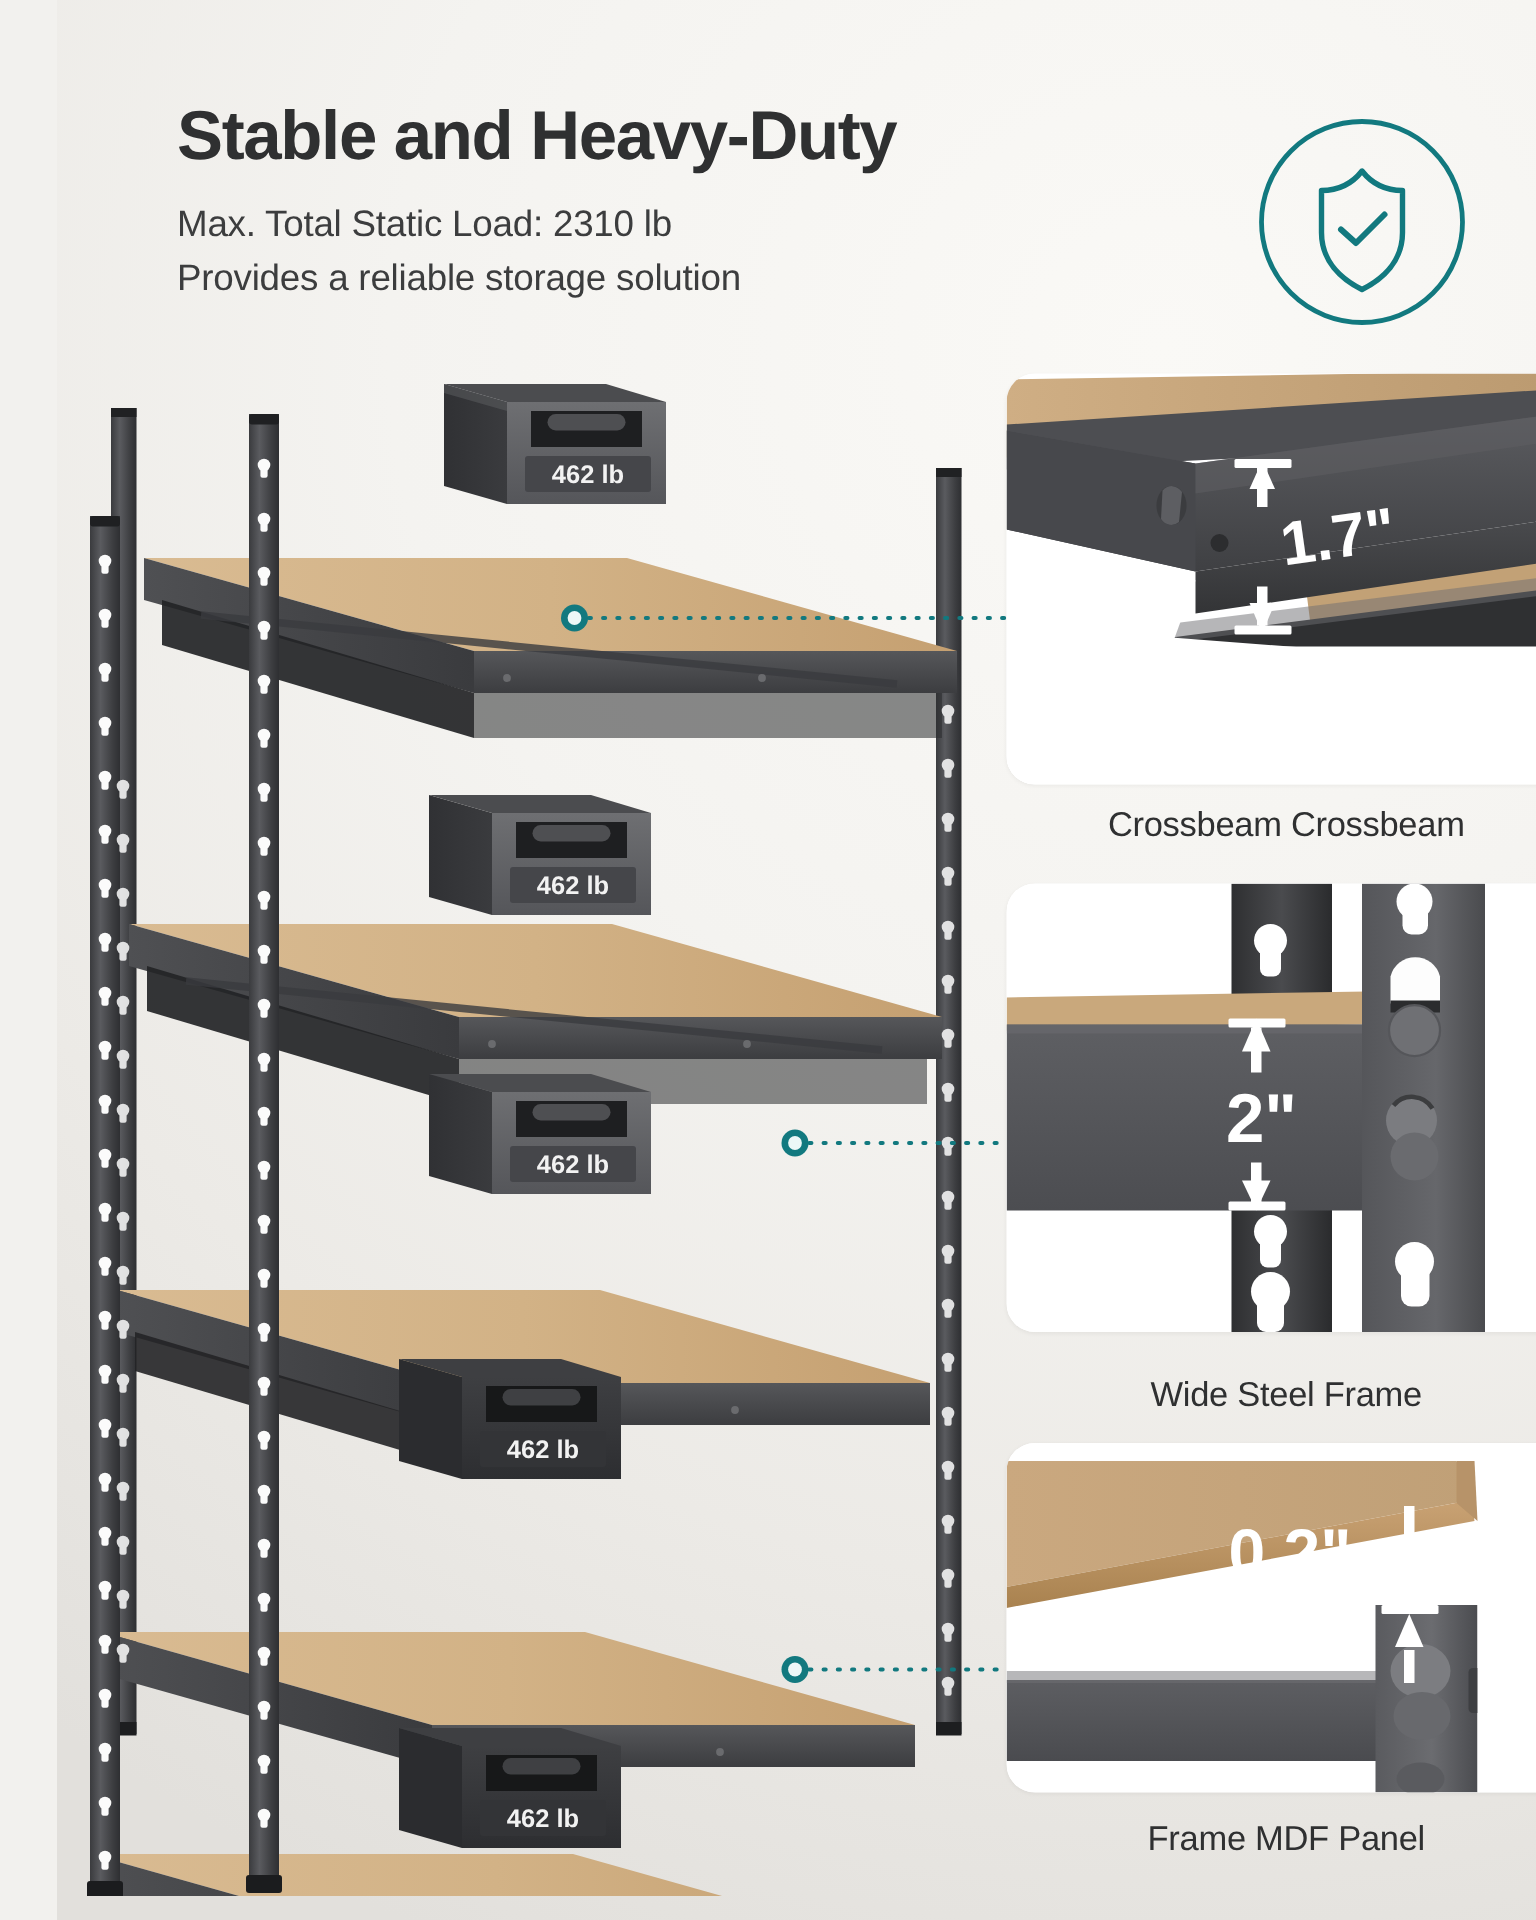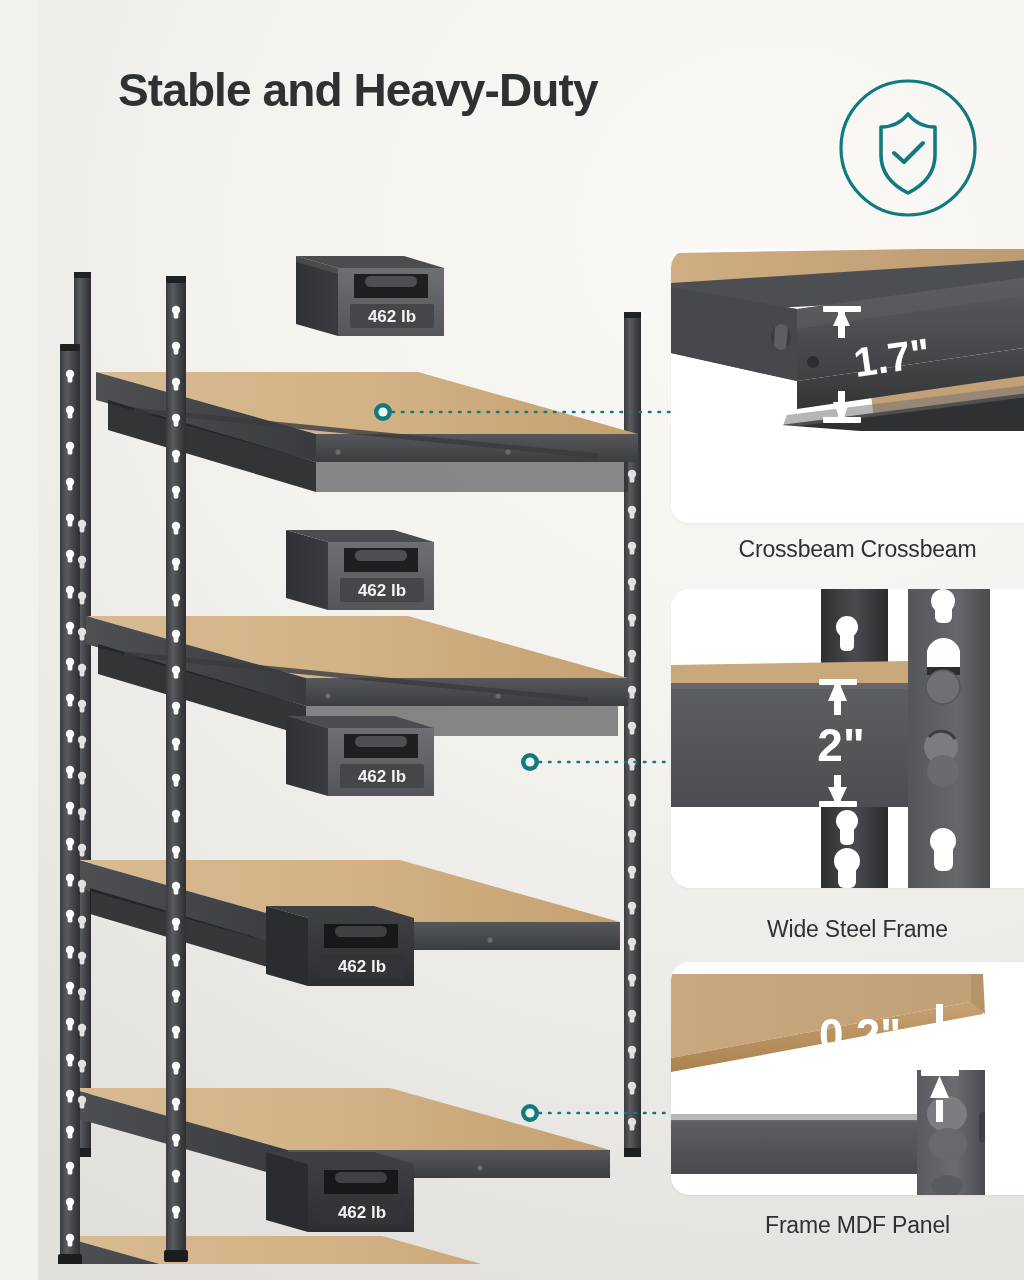--- a/index.html
+++ b/index.html
@@ -64,20 +64,24 @@
     font-weight:700; fill:#f2f2f2;
   }
 </style>
 </head>
 <body>
 
 <div id="stage">
 
   <div class="hd">
     <h1>Stable and Heavy-Duty</h1>
+    <div class="sub">
+      <div>Max. Total Static Load: 2310 lb</div>
+      <div>Provides a reliable storage solution</div>
+    </div>
   </div>
 
   <div class="badge">
     <svg viewBox="0 0 150 150" width="150" height="150">
       <circle cx="75" cy="75" r="67" fill="none" stroke="#12797f" stroke-width="3.2"></circle>
       <path d="M75 41 C68 50 58 54 48 54 L48 82 C48 101 61 113 75 120 C89 113 102 101 102 82 L102 54 C92 54 82 50 75 41 Z" fill="none" stroke="#12797f" stroke-width="3.6" stroke-linejoin="round"></path>
       <path d="M61 80 L71 89 L90 70" fill="none" stroke="#12797f" stroke-width="4" stroke-linecap="round" stroke-linejoin="round"></path>
     </svg>
   </div>
 

